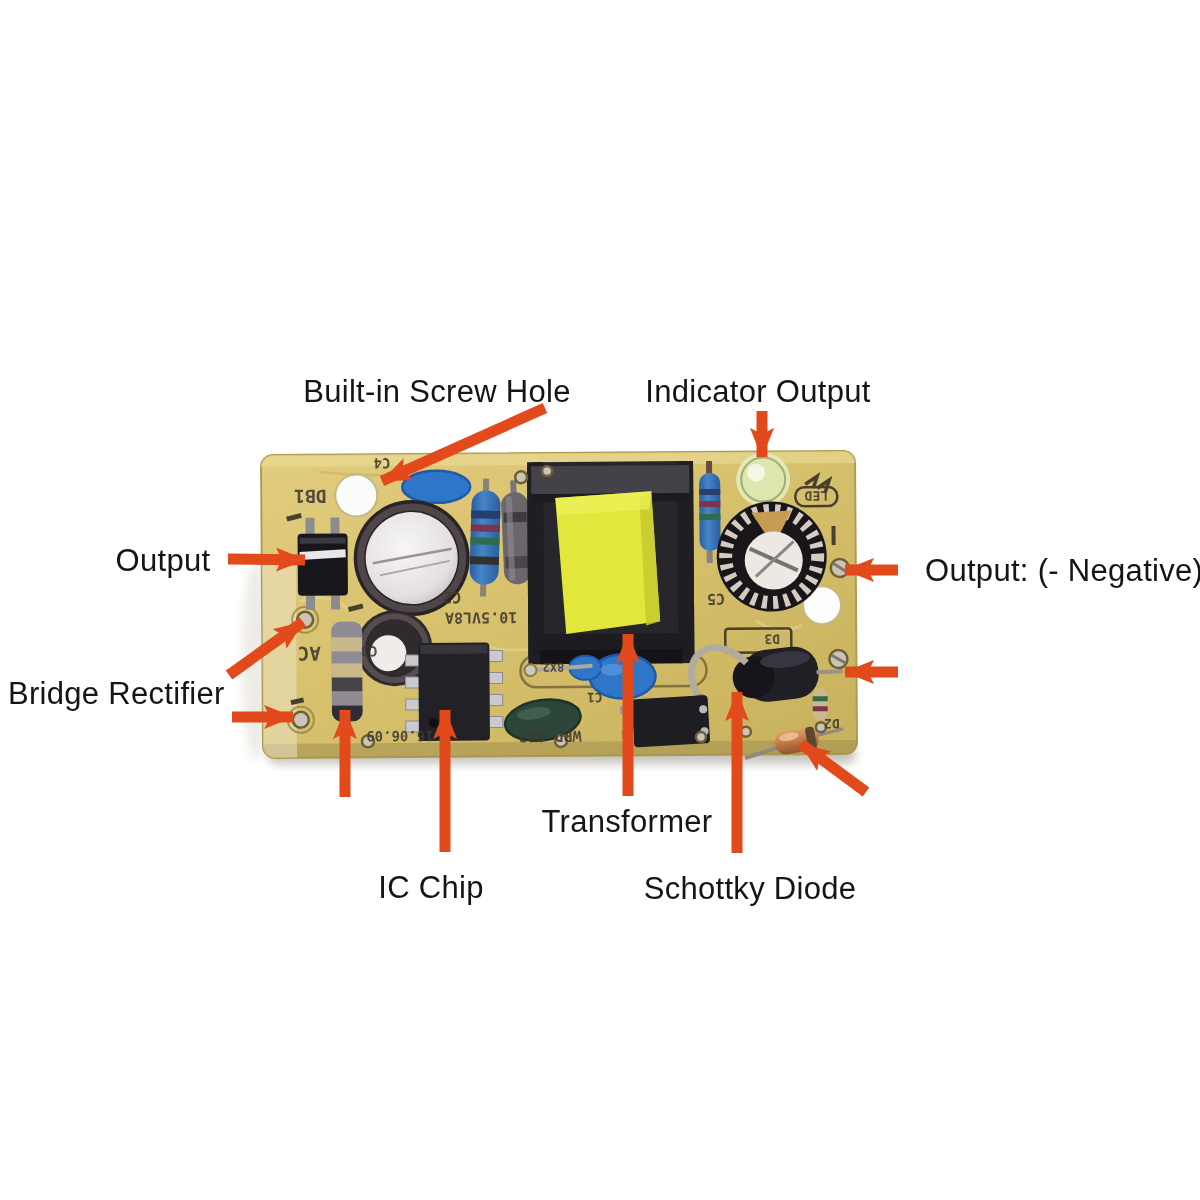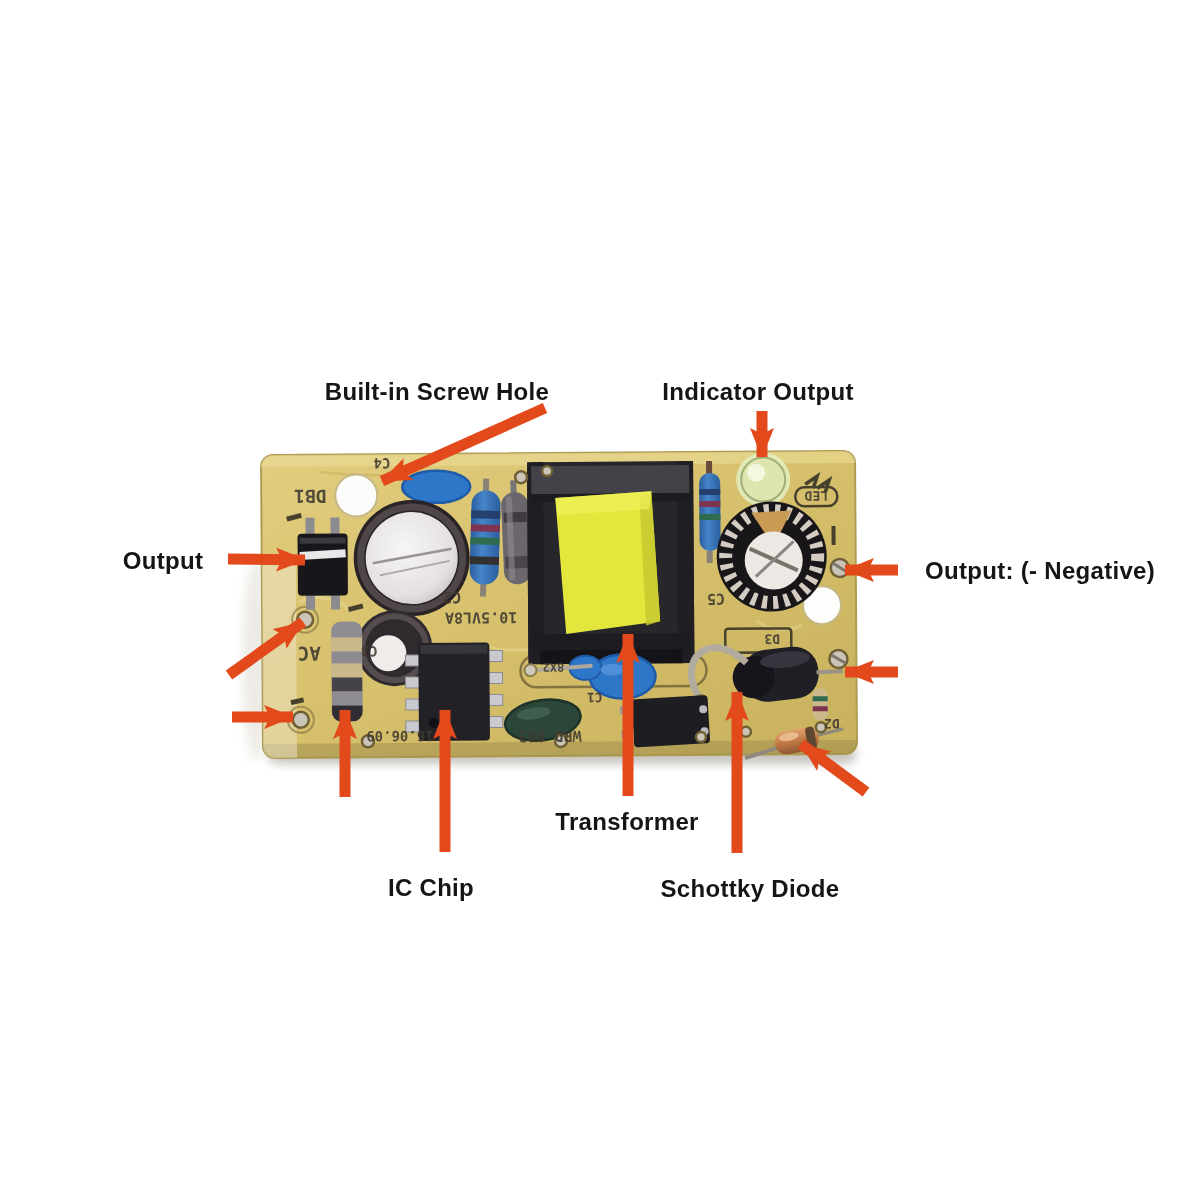--- a/index.html
+++ b/index.html
@@ -2,22 +2,22 @@
 <html><head>
 <meta charset="utf-8">
 <style>
   html,body{margin:0;padding:0;background:#fff;}
   .canvas{
     position:relative;width:1200px;height:1200px;background:#ffffff;
     font-family:"Liberation Sans",sans-serif;overflow:hidden;
   }
   .board-svg{position:absolute;left:0;top:0;width:1200px;height:1200px;}
   .label{
-    position:absolute;color:#151515;font-size:24px;line-height:1.1;
-    white-space:nowrap;letter-spacing:.3px;font-weight:bold;
+    position:absolute;color:#151515;font-size:31px;line-height:1.1;
+    white-space:nowrap;letter-spacing:.3px;
   }
   .c{transform:translate(-50%,-50%);}
   .v{transform:translateY(-50%);}
   .silk{font-family:"DejaVu Sans Mono","Liberation Mono",monospace;font-weight:bold;fill:#3E3930;opacity:.88;}
 </style>
 </head>
 <body>
 
 <div class="canvas">
 
@@ -291,17 +291,18 @@
     <line x1="628" y1="796" x2="628" y2="634" marker-end="url(#ah)"></line>
     <line x1="737" y1="853" x2="737" y2="692" marker-end="url(#ah)"></line>
     <line x1="866" y1="792" x2="801" y2="744" marker-end="url(#ah)"></line>
   </g>
 </svg>
 
 <div class="label c" style="left:437px;top:392px;">Built-in Screw Hole</div>
 <div class="label c" style="left:758px;top:392px;">Indicator Output</div>
 <div class="label c" style="left:163px;top:561px;">Output</div>
 <div class="label v" style="left:908px;top:571px;margin-left:17px;">Output: (- Negative)</div>
+<div class="label v" style="left:8px;top:694px;">Bridge Rectifier</div>
 <div class="label c" style="left:627px;top:822px;">Transformer</div>
 <div class="label c" style="left:431px;top:888px;">IC Chip</div>
 <div class="label c" style="left:750px;top:889px;">Schottky Diode</div>
 
 </div>
 
 </body></html>

